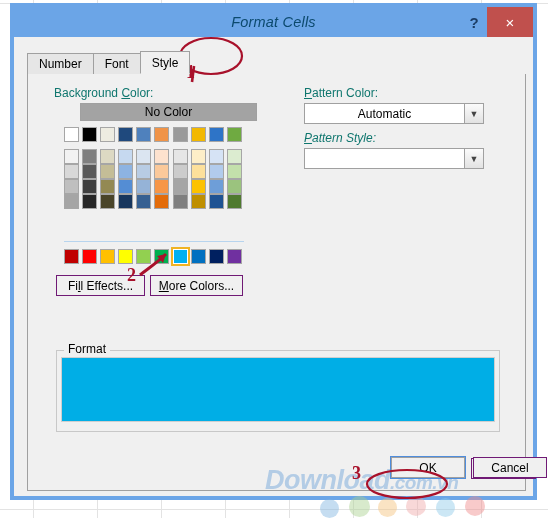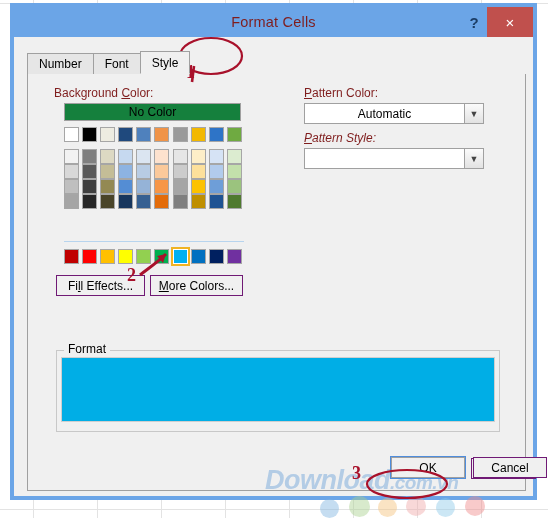--- a/index.html
+++ b/index.html
@@ -23,21 +23,21 @@
     position:absolute;left:10px;top:3px;width:527px;height:497px;
     background:#f0f0f0;
     border:4px solid #6ba5e7;
     box-sizing:border-box;
   }
   #titlebar{
     position:relative;height:30px;background:#6ba5e7;
     display:flex;align-items:center;justify-content:center;
   }
   #titlebar .title{
-    font-size:14.5px;color:#7f1d1d;letter-spacing:.2px;
+    font-size:14.5px;color:#0c4a6e;letter-spacing:.2px;font-style:italic;
   }
   .tb-btns{position:absolute;right:0;top:0;height:30px;display:flex;align-items:stretch;}
   .tb-help{
     width:26px;display:flex;align-items:center;justify-content:center;
     color:#1b3d66;font-size:15px;font-weight:bold;cursor:pointer;
   }
   .tb-close{
     width:46px;background:#c0504d;display:flex;align-items:center;justify-content:center;
     color:#ffffff;font-size:15px;cursor:pointer;
   }
@@ -66,28 +66,28 @@
     position:relative;z-index:3;border-bottom:1px solid #f0f0f0;
   }
 
   
   #tabbody{
     position:absolute;left:9px;top:33px;width:499px;height:417px;
     background:#f0f0f0;border:1px solid #a0a0a0;border-top:none;
     box-sizing:border-box;
   }
 
-  .label{font-size:12px;color:#7f1d1d;}
+  .label{font-size:12px;color:#0f766e;}
   .label u{text-decoration:underline;}
 
   
   #bg-label{position:absolute;left:26px;top:12px;}
   #nocolor{
-    position:absolute;left:36px;top:29px;width:177px;height:18px;
-    background:#15803d;border:1px solid #a0a0a0;
+    position:absolute;left:52px;top:29px;width:177px;height:18px;
+    background:#a3a3a3;border:1px solid #a0a0a0;
     display:flex;align-items:center;justify-content:center;
     font-size:12px;cursor:pointer;box-sizing:border-box;
   }
 
   #theme-grid{position:absolute;left:36px;top:53px;}
   #std-grid{position:absolute;left:36px;top:175px;}
   .swatch-row{display:flex;}
   .sw{
     width:15px;height:15px;margin-right:3.1px;
     border:1px solid #a6a6a6;box-sizing:border-box;cursor:pointer;

